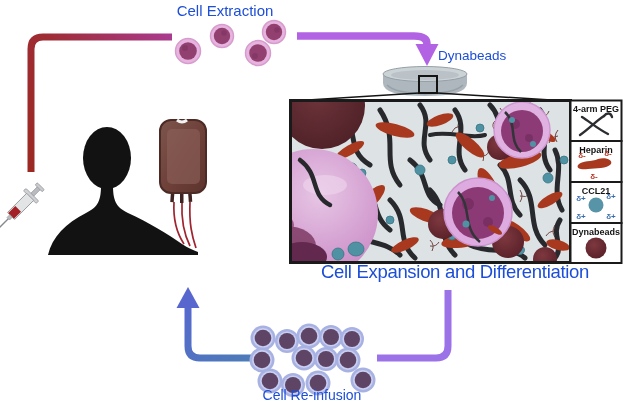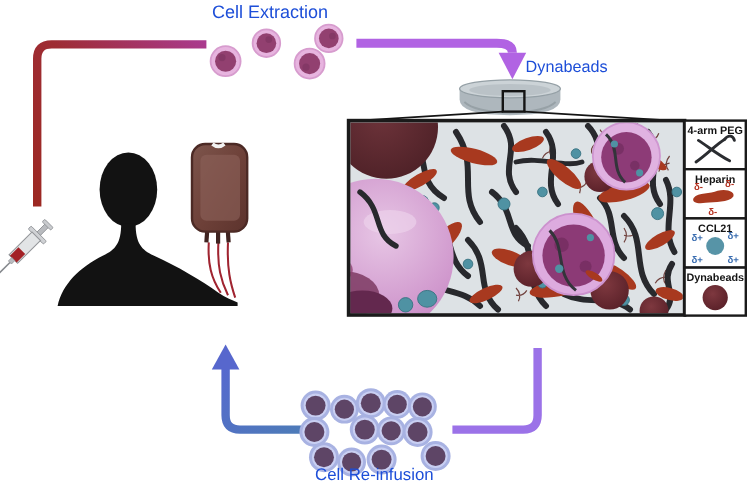--- a/index.html
+++ b/index.html
@@ -355,15 +355,16 @@
     <rect x="180" y="192" width="3.5" height="11" fill="#3f2320"></rect>
     <rect x="188" y="191" width="3.5" height="11" fill="#3f2320" transform="rotate(-4 190 191)"></rect>
     <rect x="160" y="120" width="46" height="73" rx="11" fill="url(#bagGrad)" stroke="#4c2a25" stroke-width="2"></rect>
     <rect x="167" y="129" width="33" height="55" rx="5" fill="#8a6058" opacity="0.65"></rect>
     <path d="M 177 120 q 5 4 10 0" fill="none" stroke="#f2f2f2" stroke-width="3"></path>
   </g>
 </svg>
 
 <div class="lbl" id="lbl-extraction">Cell Extraction</div>
 <div class="lbl" id="lbl-hydrogel">Dynabeads</div>
+<div class="lbl" id="lbl-expansion">Cell Expansion and Differentiation</div>
 <div class="lbl" id="lbl-reinfusion">Cell Re-infusion</div>
 
 </div>
 
 </body></html>

